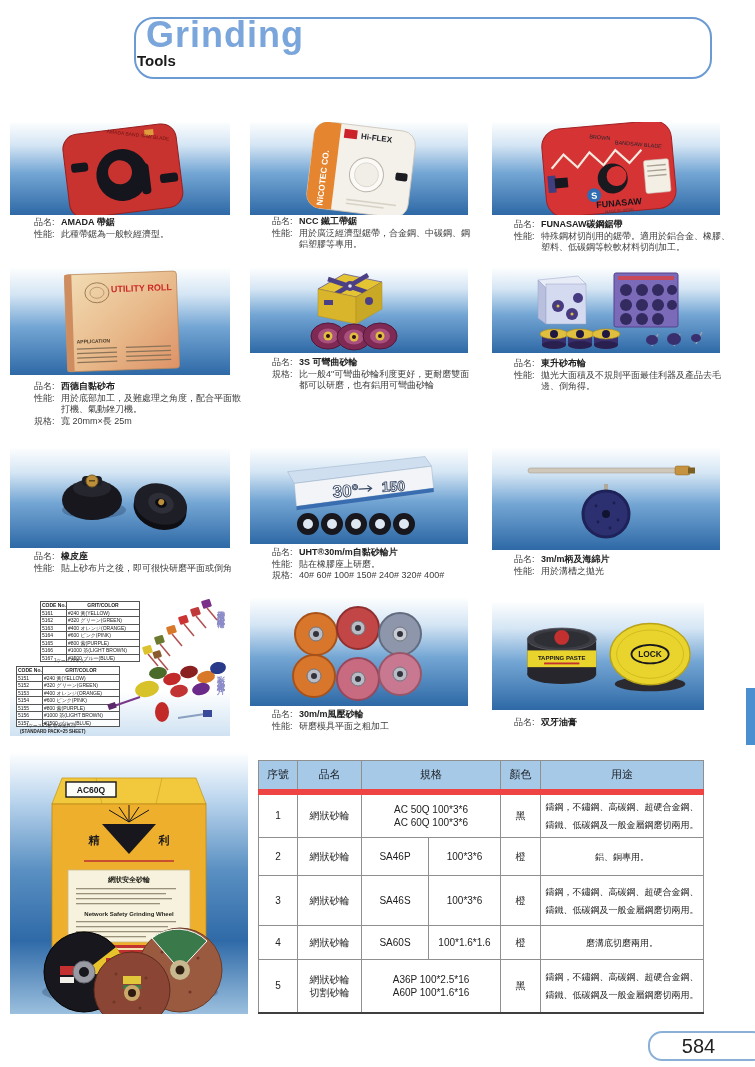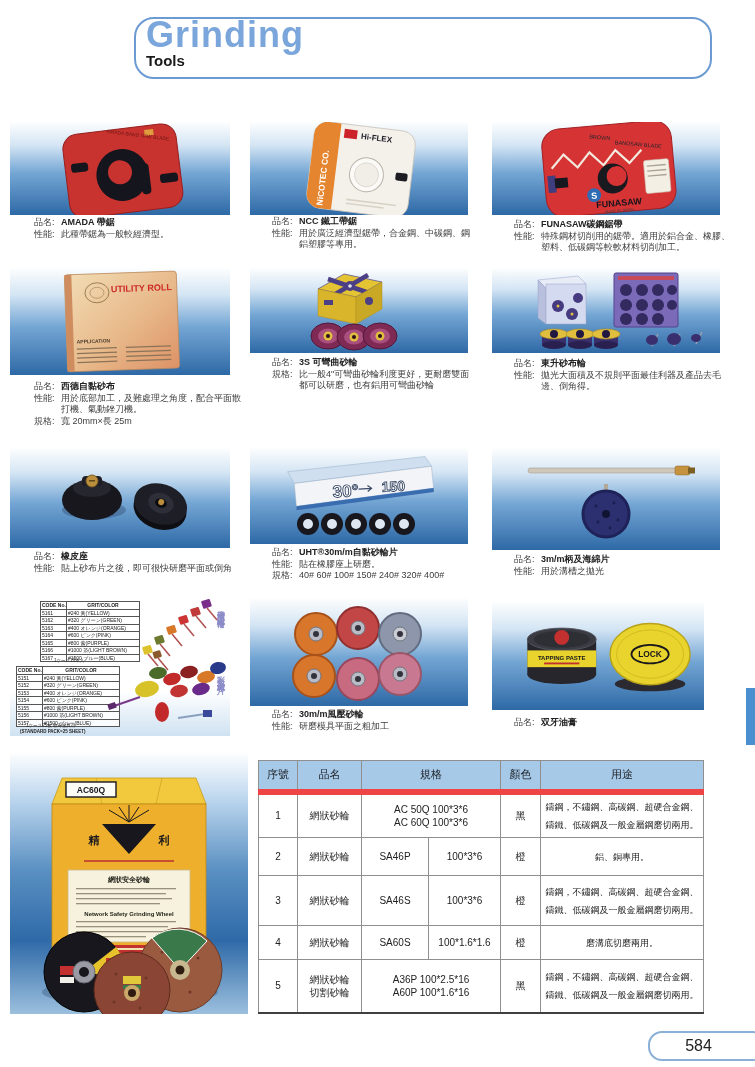--- a/index.html
+++ b/index.html
@@ -2,21 +2,21 @@
 <html><head>
 <meta charset="utf-8">
 <style>
   html,body{margin:0;padding:0;background:#e8e8e8;}
   #page{position:relative;width:755px;height:1067px;background:#ffffff;overflow:hidden;
         font-family:"Liberation Sans","DejaVu Sans",sans-serif;color:#333;}
   
   .hdr-box{position:absolute;left:134px;top:17px;width:574px;height:58px;
            border:2.5px solid #6b9bd2;border-radius:20px;}
   .hdr-en{position:absolute;left:146px;top:14px;font-size:36px;font-weight:bold;color:#7ba6db;letter-spacing:1px;}
-  .hdr-tools{position:absolute;left:146px;top:52px;font-size:15px;font-weight:bold;color:#1a1a1a;}
+  .hdr-tools{position:absolute;left:137px;top:52px;font-size:15px;font-weight:bold;color:#1a1a1a;}
   .hdr-zh{position:absolute;left:330px;top:25px;font-size:30px;font-weight:bold;color:#111;letter-spacing:9px;}
   
   .panel{position:absolute;background:linear-gradient(180deg,#fdfefe 0%,#d4e5f4 25%,#74a6d4 55%,#2e69a6 100%);}
   .panel svg{position:absolute;left:0;top:0;width:100%;height:100%;}
   .panel-tall{background:linear-gradient(180deg,#ffffff 0%,#bcd6ee 18%,#5a90c2 45%,#2f6aa8 72%,#9cc0de 100%);}
   .panel-white{background:linear-gradient(180deg,#ffffff 0%,#ffffff 68%,#cfe2f2 100%);}
   
   .caption{position:absolute;font-size:9px;line-height:11.5px;color:#3d3d3d;}
   .cap-line{display:flex;}
   .cap-label{width:27px;flex:none;margin-left:22px;}
@@ -33,21 +33,21 @@
         font-size:10px;color:#222;background:#fff;border-top:1.5px solid #555;}
   .spec th,.spec td{border:1px solid #8f8f8f;text-align:center;vertical-align:middle;padding:1px 2px;}
   .spec th{background:#a6c9e8;font-weight:normal;font-size:11px;border-bottom:6px solid #ef4444;color:#20242a;}
   .spec tr.last td{border-bottom:2.5px solid #3f3f3f;}
   .use-cell{font-size:9px;line-height:18px;}
   .spec-lines div{line-height:13px;}
   
   .side-tab{position:absolute;right:0;top:688px;width:9px;height:57px;background:#4a8fd0;}
   .page-pill{position:absolute;left:648px;top:1031px;width:115px;height:26px;border:2px solid #8ab0d8;
              border-radius:14px;background:#fff;display:flex;align-items:center;justify-content:center;}
-  .page-pill span{font-size:16px;color:#222;margin-right:18px;}
+  .page-pill span{font-size:20px;color:#222;margin-right:18px;}
 </style>
 </head>
 <body>
 
 <div id="page">
 
   <div class="hdr-box"></div>
   <div class="hdr-en">Grinding</div>
   <div class="hdr-tools">Tools</div>
 

